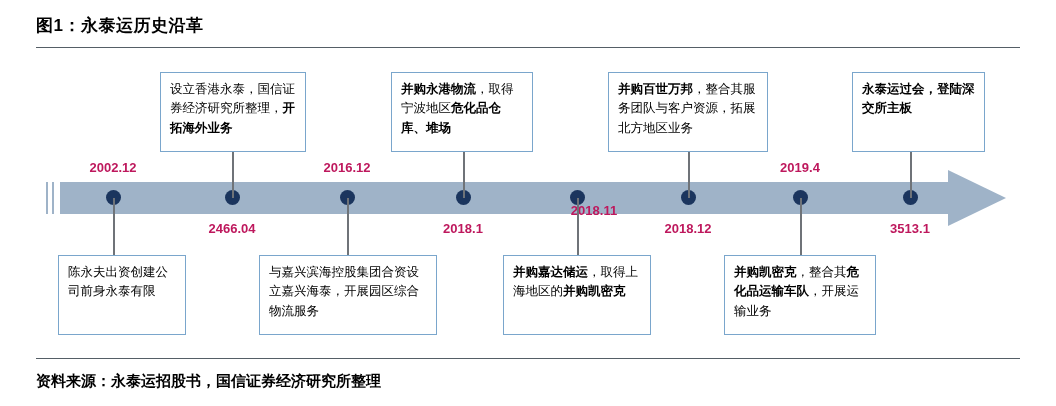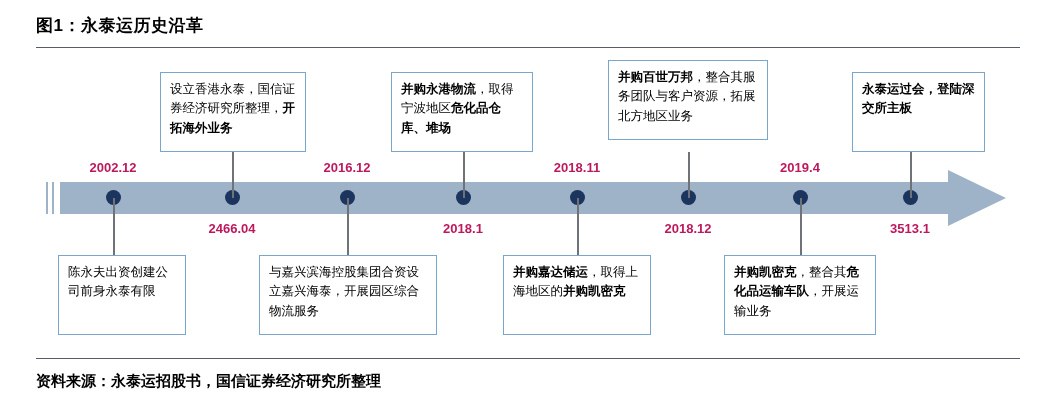--- a/index.html
+++ b/index.html
@@ -148,26 +148,26 @@
       <div class="stem" style="left: 232px; top: 152px; height: 46px;"></div>
       <div class="tl-dot" style="left: 347px;"></div>
       <div class="tl-date above" style="left: 347px;">2016.12</div>
       <div class="callout" style="width: 178px; min-height: 80px; left: 259px; top: 255px;"><span>与嘉兴滨海控股集团合资设立嘉兴海泰，开展园区综合物流服务</span></div>
       <div class="stem" style="left: 347px; top: 198px; height: 57px;"></div>
       <div class="tl-dot" style="left: 463px;"></div>
       <div class="tl-date below" style="left: 463px;">2018.1</div>
       <div class="callout" style="width: 142px; min-height: 80px; left: 391px; top: 72px;"><b>并购永港物流</b><span>，取得宁波地区</span><b>危化品仓库、堆场</b></div>
       <div class="stem" style="left: 463px; top: 152px; height: 46px;"></div>
       <div class="tl-dot" style="left: 577px;"></div>
-      <div class="tl-date above" style="left: 577px;">2018.11</div>
+      <div class="tl-date above" style="left: 594px; margin-top: 43px;">2018.11</div>
       <div class="callout" style="width: 148px; min-height: 80px; left: 503px; top: 255px;"><b>并购嘉达储运</b><span>，取得上海地区的</span><b>并购凯密克</b></div>
       <div class="stem" style="left: 577px; top: 198px; height: 57px;"></div>
       <div class="tl-dot" style="left: 688px;"></div>
       <div class="tl-date below" style="left: 688px;">2018.12</div>
-      <div class="callout" style="width: 160px; min-height: 80px; left: 608px; top: 60px;"><b>并购百世万邦</b><span>，整合其服务团队与客户资源，拓展北方地区业务</span></div>
+      <div class="callout" style="width: 160px; min-height: 80px; left: 608px; top: 72px;"><b>并购百世万邦</b><span>，整合其服务团队与客户资源，拓展北方地区业务</span></div>
       <div class="stem" style="left: 688px; top: 152px; height: 46px;"></div>
       <div class="tl-dot" style="left: 800px;"></div>
       <div class="tl-date above" style="left: 800px;">2019.4</div>
       <div class="callout" style="width: 152px; min-height: 80px; left: 724px; top: 255px;"><b>并购凯密克</b><span>，整合其</span><b>危化品运输车队</b><span>，开展运输业务</span></div>
       <div class="stem" style="left: 800px; top: 198px; height: 57px;"></div>
       <div class="tl-dot" style="left: 910px;"></div>
       <div class="tl-date below" style="left: 910px;">3513.1</div>
       <div class="callout allbold" style="width: 133px; min-height: 80px; left: 852px; top: 72px;"><b>永泰运过会，登陆深交所主板</b></div>
       <div class="stem" style="left: 910px; top: 152px; height: 46px;"></div>
     </div>

